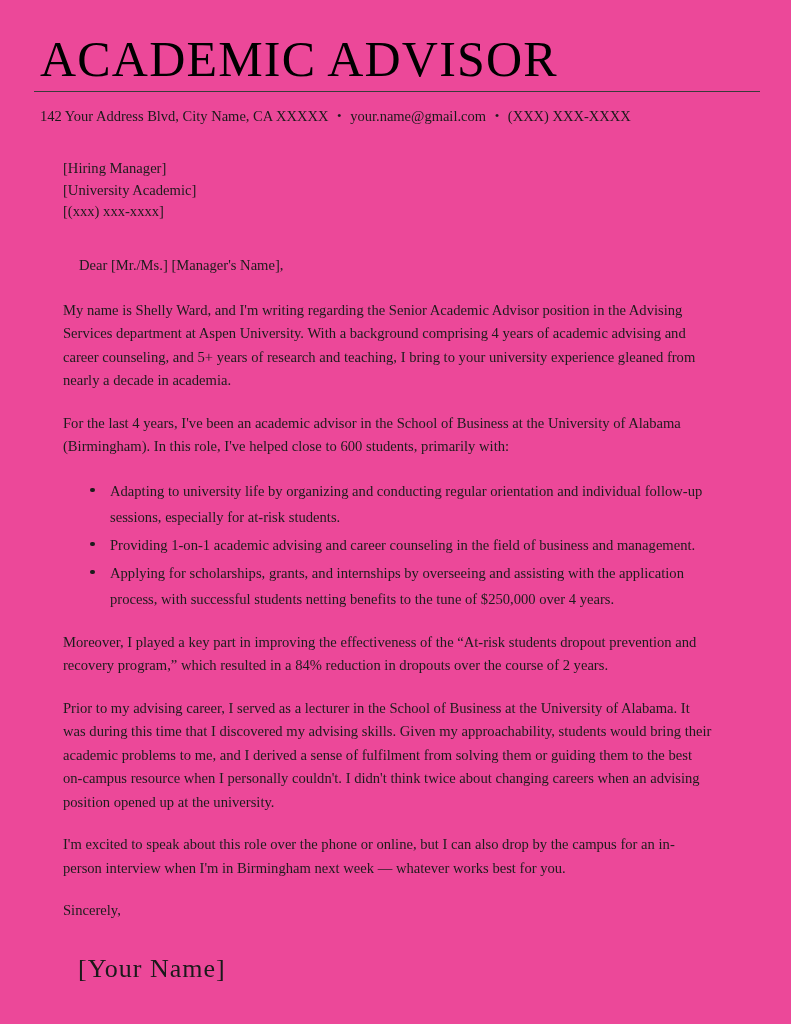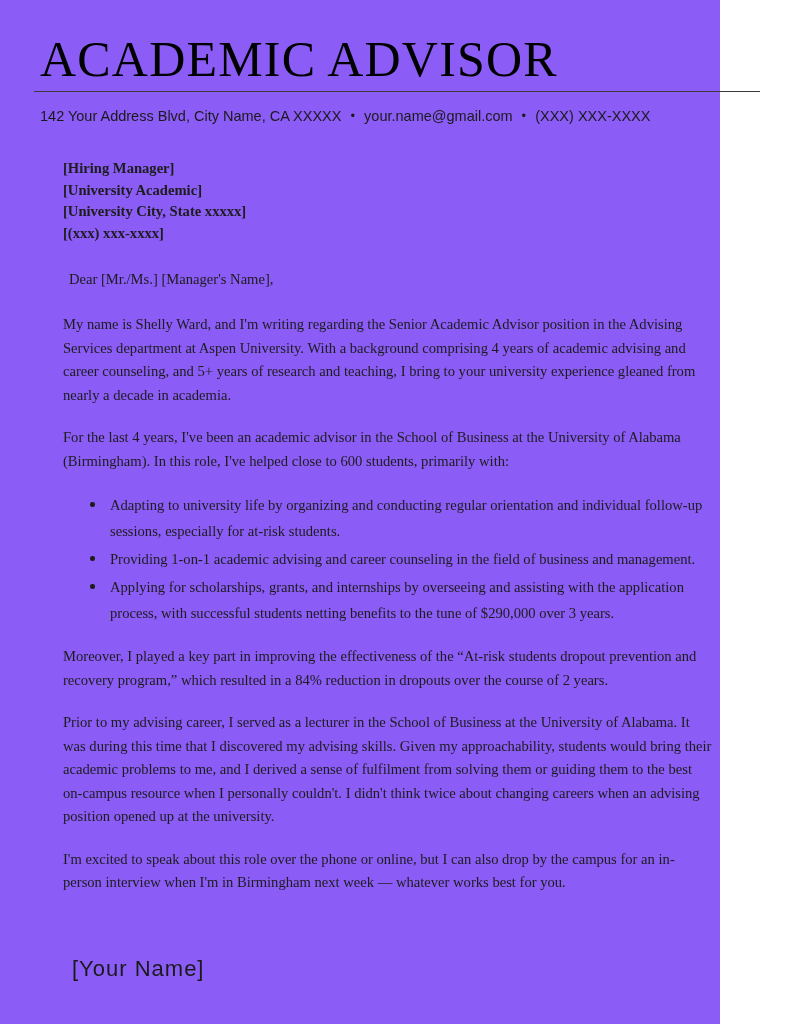--- a/index.html
+++ b/index.html
@@ -11,23 +11,23 @@
     width: 791px;
     height: 1024px;
     overflow: hidden;
     font-family: "Liberation Serif", "DejaVu Serif", serif;
     color: #1a1a1a;
     -webkit-font-smoothing: antialiased;
   }
 
   .page {
     position: relative;
-    width: 720px;
+    width: 791px;
     height: 1024px;
-    background: #8b5cf6;
+    background: #ec4899;
     box-sizing: border-box;
   }
 
   
   .header {
     position: absolute;
     left: 34px;
     top: 30px;
     width: 726px;
   }
@@ -44,21 +44,21 @@
   }
   .title-rule {
     margin-top: 3px;
     width: 726px;
     height: 1px;
     background: #3a3a3a;
   }
   .contact-line {
     margin-top: 14px;
     padding-left: 6px;
-    font-family: Liberation Sans, sans-serif;
+    font-family: Liberation Serif, serif;
     font-size: 14.5px;
     line-height: 20px;
     color: #1a1a1a;
     white-space: nowrap;
   }
   .contact-sep {
     display: inline-block;
     padding: 0 5px;
     font-size: 13px;
     vertical-align: 1px;
@@ -72,29 +72,28 @@
     width: 652px;
     font-size: 14.6px;
     line-height: 23px;
     color: #1c1c1c;
   }
 
   .date-block {
     margin: 0 0 26px 0;
   }
   .recipient-block {
-    margin: 0 0 24px 0;
-    font-weight: bold;
+    margin: 0 0 31px 0;
   }
   .recipient-block .rline {
     display: block;
     line-height: 21.5px;
   }
   .salutation {
-    margin: 0 0 22px 6px;
+    margin: 0 0 22px 16px;
   }
 
   .para {
     margin: 0 3px 19px 0;
     line-height: 23.5px;
     text-align: left;
   }
 
   ul.bullets {
     margin: 0 0 19px 0;
@@ -117,24 +116,24 @@
     background: #1c1c1c;
     border-radius: 50%;
   }
 
   .closing {
     margin: 0;
   }
 
   .signature {
     position: absolute;
-    left: 72px;
+    left: 78px;
     top: 953px;
-    font-family: Liberation Sans, sans-serif;
-    font-size: 22px;
+    font-family: Liberation Serif, serif;
+    font-size: 26px;
     line-height: 32px;
     letter-spacing: 1px;
     color: #1a1a1a;
     white-space: nowrap;
   }
 </style>
 </head>
 <body>
 
 <div class="page">
@@ -150,36 +149,36 @@
       <span>(XXX) XXX-XXXX</span>
     </div>
   </div>
 
   <div class="letter">
 
 
     <div class="recipient-block">
       <span class="rline">[Hiring Manager]</span>
       <span class="rline">[University Academic]</span>
-      <span class="rline">[University City, State xxxxx]</span>
       <span class="rline">[(xxx) xxx-xxxx]</span>
     </div>
 
     <div class="salutation">Dear [Mr./Ms.] [Manager's Name],</div>
 
     <p class="para">My name is Shelly Ward, and I'm writing regarding the Senior Academic Advisor position in the Advising Services department at Aspen University. With a background comprising 4 years of academic advising and career counseling, and 5+ years of research and teaching, I bring to your university experience gleaned from nearly a decade in academia.</p>
     <p class="para">For the last 4 years, I've been an academic advisor in the School of Business at the University of Alabama (Birmingham). In this role, I've helped close to 600 students, primarily with:</p>
 
     <ul class="bullets">
       <li>Adapting to university life by organizing and conducting regular orientation and individual follow-up sessions, especially for at-risk students.</li>
       <li>Providing 1-on-1 academic advising and career counseling in the field of business and management.</li>
-      <li>Applying for scholarships, grants, and internships by overseeing and assisting with the application process, with successful students netting benefits to the tune of $290,000 over 3 years.</li>
+      <li>Applying for scholarships, grants, and internships by overseeing and assisting with the application process, with successful students netting benefits to the tune of $250,000 over 4 years.</li>
     </ul>
 
     <p class="para">Moreover, I played a key part in improving the effectiveness of the “At-risk students dropout prevention and recovery program,” which resulted in a 84% reduction in dropouts over the course of 2 years.</p>
     <p class="para">Prior to my advising career, I served as a lecturer in the School of Business at the University of Alabama. It was during this time that I discovered my advising skills. Given my approachability, students would bring their academic problems to me, and I derived a sense of fulfilment from solving them or guiding them to the best on-campus resource when I personally couldn't. I didn't think twice about changing careers when an advising position opened up at the university.</p>
     <p class="para">I'm excited to speak about this role over the phone or online, but I can also drop by the campus for an in-person interview when I'm in Birmingham next week — whatever works best for you.</p>
 
+    <div class="closing">Sincerely,</div>
   </div>
 
   <div class="signature">[Your Name]</div>
 
 </div>
 
 </body></html>

